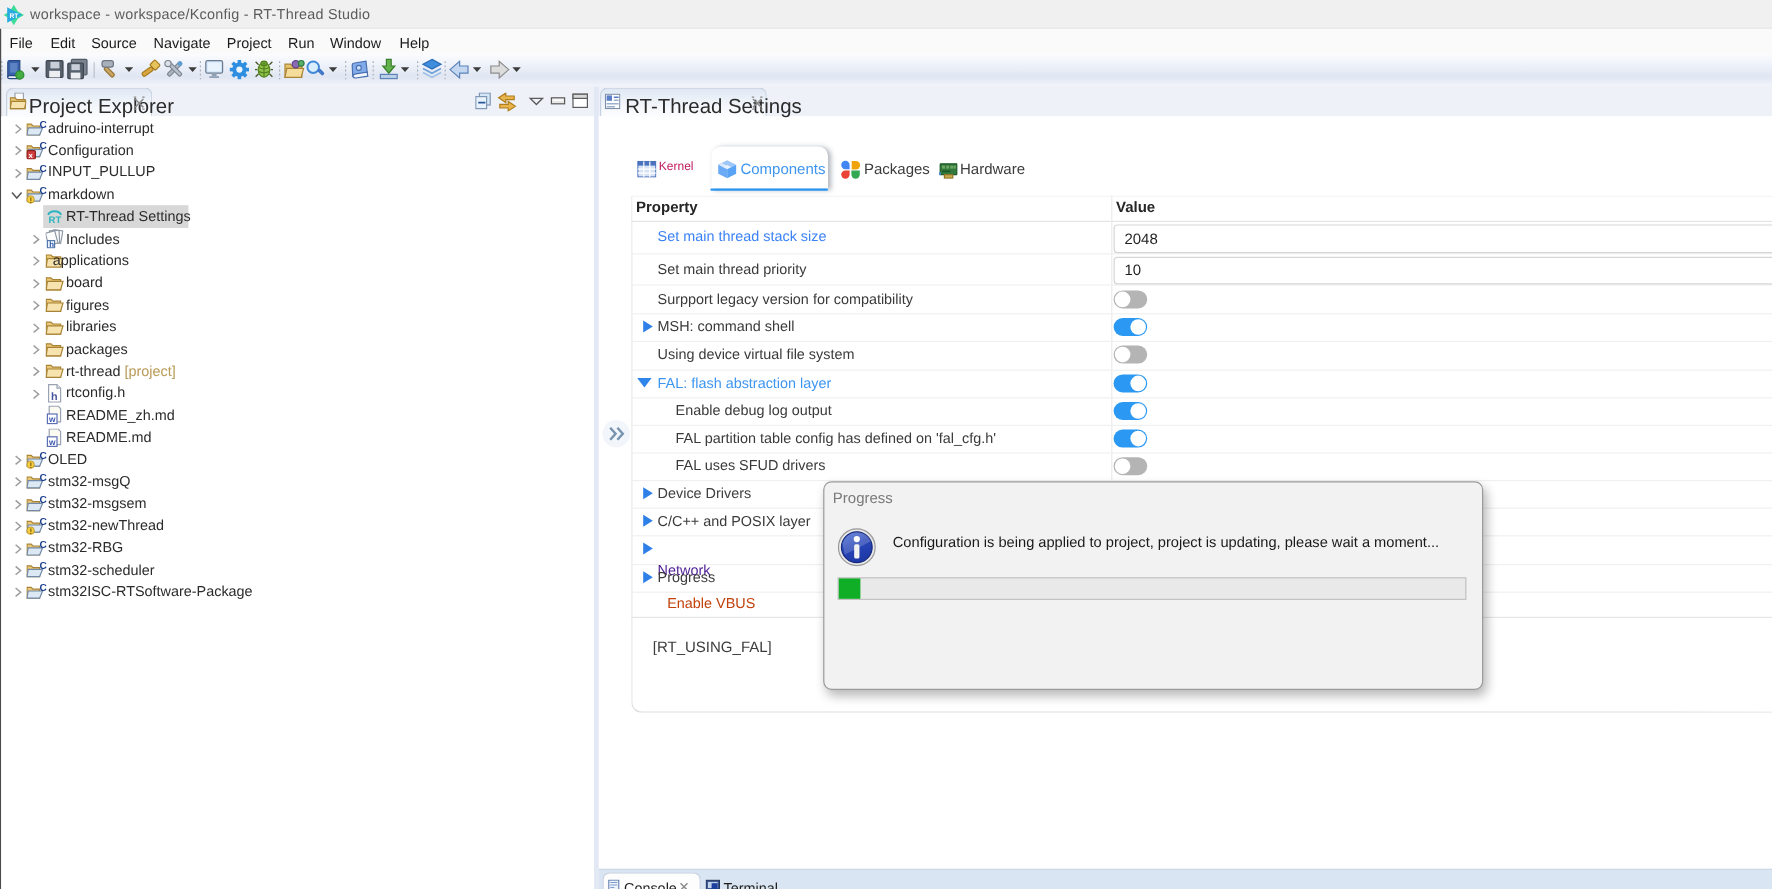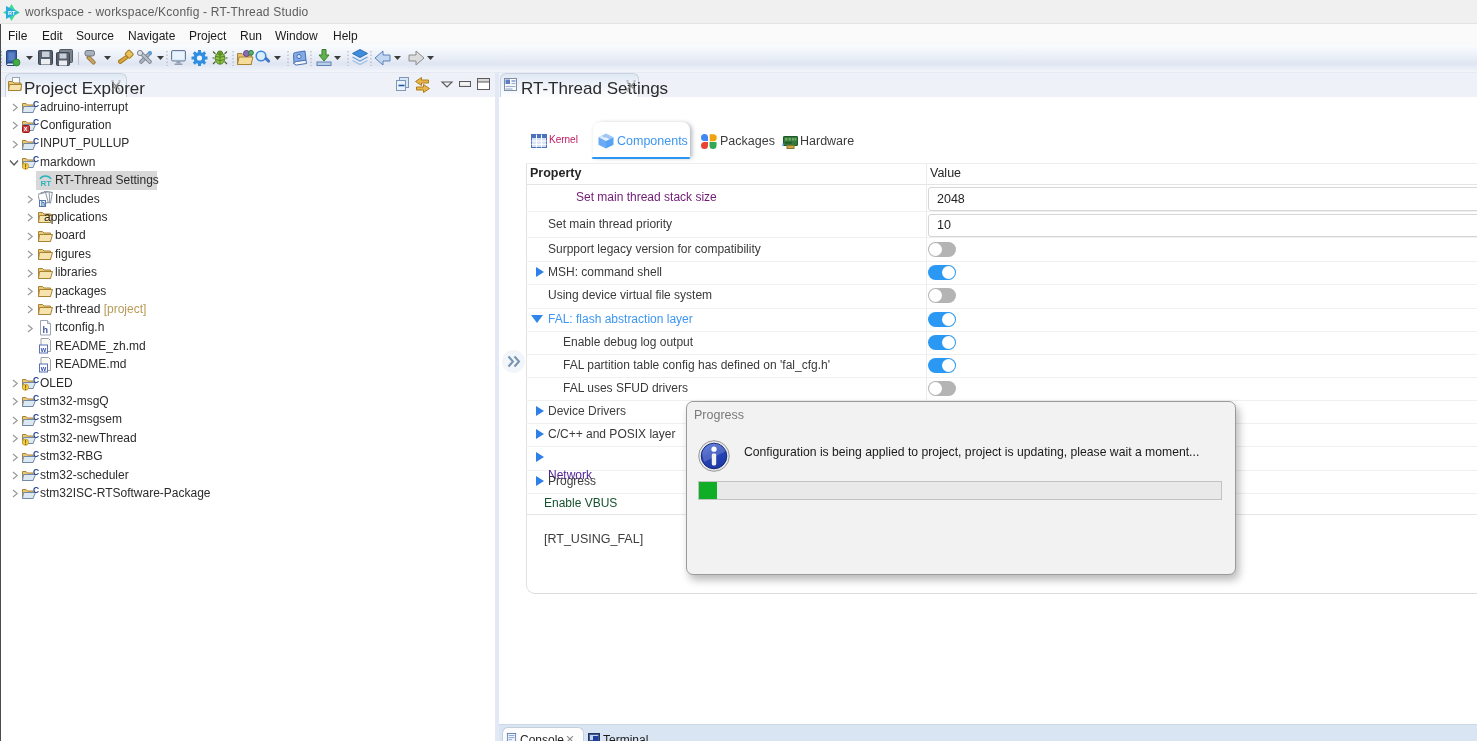--- a/index.html
+++ b/index.html
@@ -486,38 +486,38 @@
  <g fill="#1d5a26">
       <rect x="3" y="7" width="7" height="1.5"></rect>
     </g>
  <rect x="5" y="10.5" width="7" height="3" fill="#c8a84b" stroke="#8e7426"></rect>
  <rect x="0.5" y="8.5" width="1.5" height="2.5" fill="#4a90d9"></rect>
 </svg>
 <div class="abs" style="left:800px;top:134px;font-size:12.5px;color:#3c3c3c">Hardware</div>
 
 <div class="abs" style="left:526px;top:163px;width:951px;height:431px;border-left:1px solid #e2e2e2;border-top:1px solid #eeeeee;border-bottom:1px solid #dcdcdc;border-radius:0 0 0 9px;box-sizing:border-box"></div>
 <div class="abs" style="left:530px;top:166px;font-size:12.5px;font-weight:bold;color:#262626">Property</div>
-<div class="abs" style="left:930px;top:166px;font-size:12.5px;font-weight:normal;color:#262626">Value</div>
+<div class="abs" style="left:930px;top:166px;font-size:12.5px;font-weight:bold;color:#262626">Value</div>
 <div class="cellline" style="top:184px;width:951px;background:#e4e4e4"></div>
 <div class="abs" style="left:926px;top:163px;width:1px;height:351px;background:#ececec"></div>
 <div class="cellline" style="top:211px;width:951px;background:#f0f0f0"></div>
 <div class="cellline" style="top:237px;width:951px;background:#f0f0f0"></div>
 <div class="cellline" style="top:261px;width:951px;background:#f0f0f0"></div>
 <div class="cellline" style="top:284px;width:951px;background:#f0f0f0"></div>
 <div class="cellline" style="top:307.5px;width:951px;background:#f0f0f0"></div>
 <div class="cellline" style="top:330.5px;width:951px;background:#f0f0f0"></div>
 <div class="cellline" style="top:353.5px;width:951px;background:#f0f0f0"></div>
 <div class="cellline" style="top:377px;width:951px;background:#f0f0f0"></div>
 <div class="cellline" style="top:400px;width:951px;background:#f0f0f0"></div>
 <div class="cellline" style="top:423px;width:951px;background:#f0f0f0"></div>
 <div class="cellline" style="top:446px;width:951px;background:#f0f0f0"></div>
 <div class="cellline" style="top:469.5px;width:951px;background:#f0f0f0"></div>
 <div class="cellline" style="top:492.5px;width:951px;background:#f0f0f0"></div>
 <div class="cellline" style="top:514px;width:951px;background:#e6e6e6"></div>
-<div class="rowtext" style="left:576px;top:190.0px;color:#701a75">Set main thread stack size</div>
+<div class="rowtext" style="left:548px;top:190.0px;color:#3b82f6">Set main thread stack size</div>
 <div class="inp" style="top:187.0px;height:24px">2048</div>
 <div class="rowtext" style="left:548px;top:216.5px;color:#3a3a3a">Set main thread priority</div>
 <div class="inp" style="top:213.5px;height:23px">10</div>
 <div class="rowtext" style="left:548px;top:241.5px;color:#3a3a3a">Surpport legacy version for compatibility</div>
 <div class="tg off" style="left:928px;top:241.5px">
     <b></b>
   </div>
 <div class="rowtext" style="left:548px;top:265.0px;color:#3a3a3a">MSH: command shell</div>
 <div class="tri-r" style="left:536px;top:267.0px"></div>
 <div class="tg on" style="left:928px;top:265.0px">
@@ -545,21 +545,21 @@
     <b></b>
   </div>
 <div class="rowtext" style="left:548px;top:404.0px;color:#404040">Device Drivers</div>
 <div class="tri-r" style="left:536px;top:406.0px"></div>
 <div class="rowtext" style="left:548px;top:427.0px;color:#3a3a3a">C/C++ and POSIX layer</div>
 <div class="tri-r" style="left:536px;top:429.0px"></div>
 <div class="rowtext" style="left:548px;top:468px;color:#4c1d95">Network</div>
 <div class="tri-r" style="left:536px;top:452.2px"></div>
 <div class="rowtext" style="left:548px;top:473.5px;color:#3a3a3a">Progress</div>
 <div class="tri-r" style="left:536px;top:475.5px"></div>
-<div class="rowtext" style="left:544px;top:495.8px;color:#14532d">Enable VBUS</div>
+<div class="rowtext" style="left:556px;top:495.8px;color:#c2410c">Enable VBUS</div>
 <div class="abs" style="left:544px;top:532px;font-size:12.5px;color:#3c3c3c">[RT_USING_FAL]</div>
 
 <div class="abs" style="left:502px;top:350px;width:23px;height:23px;border-radius:50%;background:#f2f5fa"></div>
 <svg class="abs" style="left:507px;top:355px" width="14" height="13" viewBox="0 0 14 13">
  <g fill="none" stroke="#7693b0" stroke-width="2">
       <polyline points="1.5,1.5 6,6.5 1.5,11.5"></polyline>
       <polyline points="7.5,1.5 12,6.5 7.5,11.5"></polyline>
     </g>
 </svg>
 

